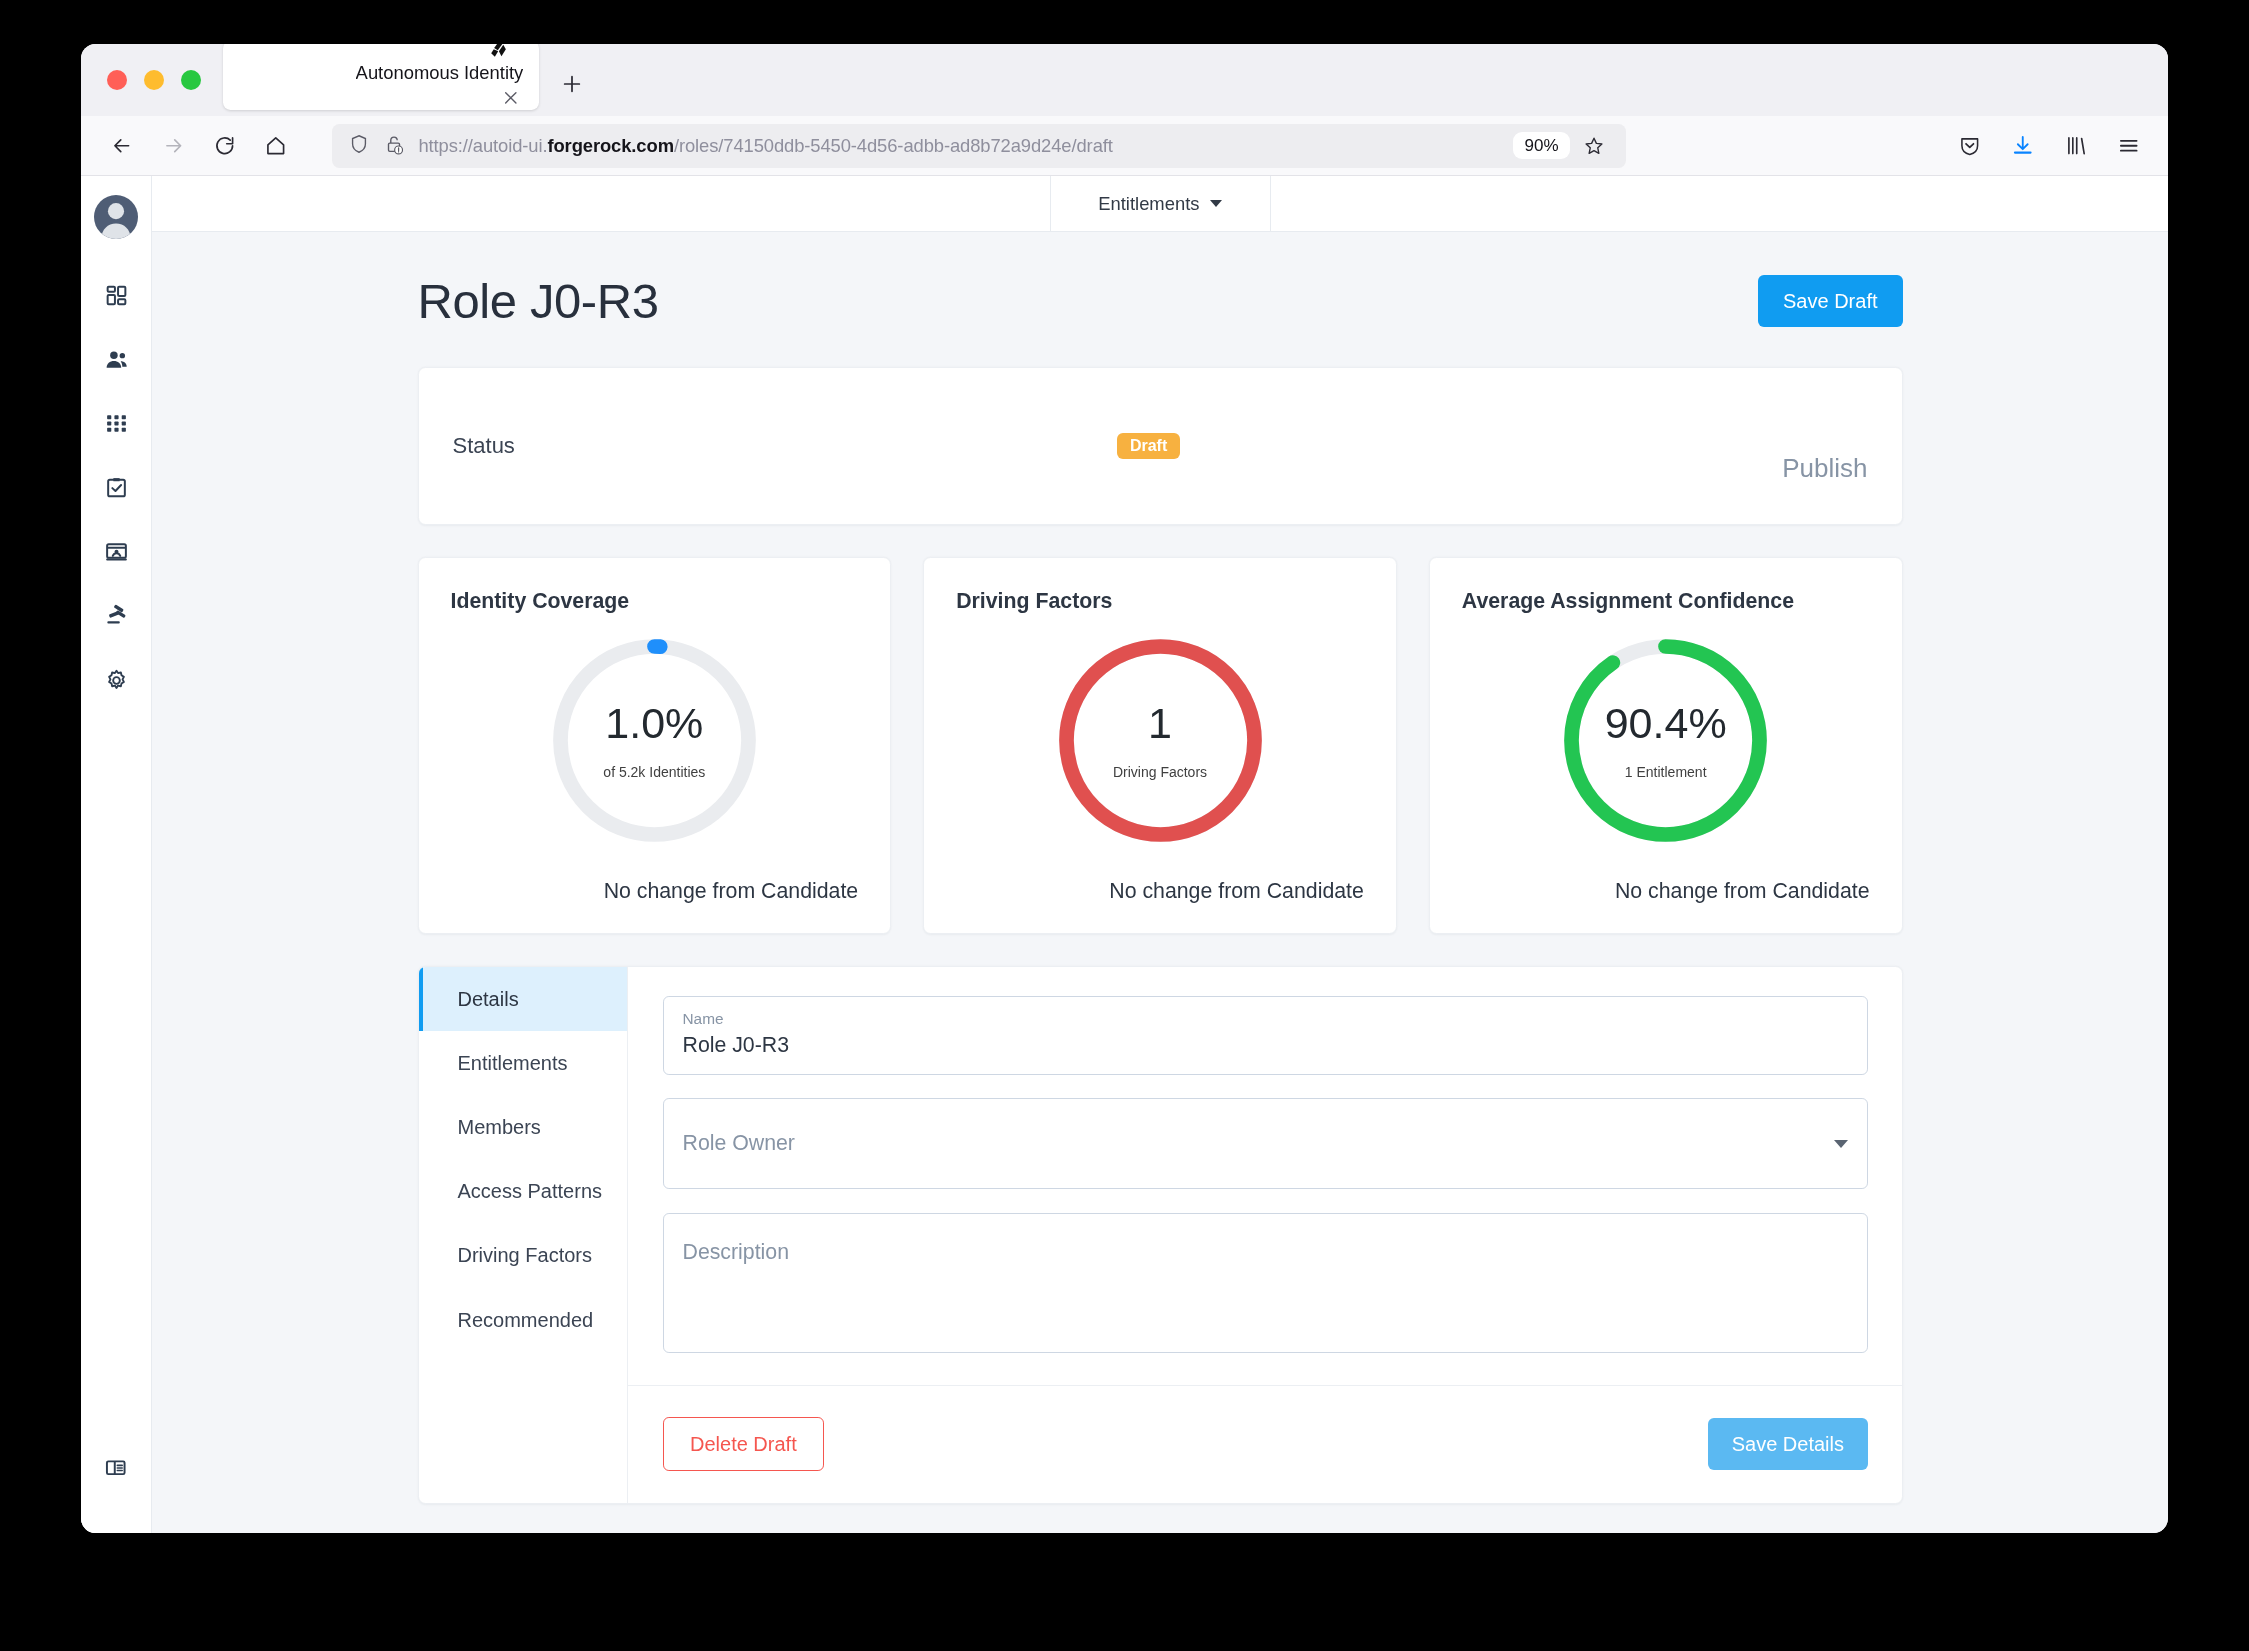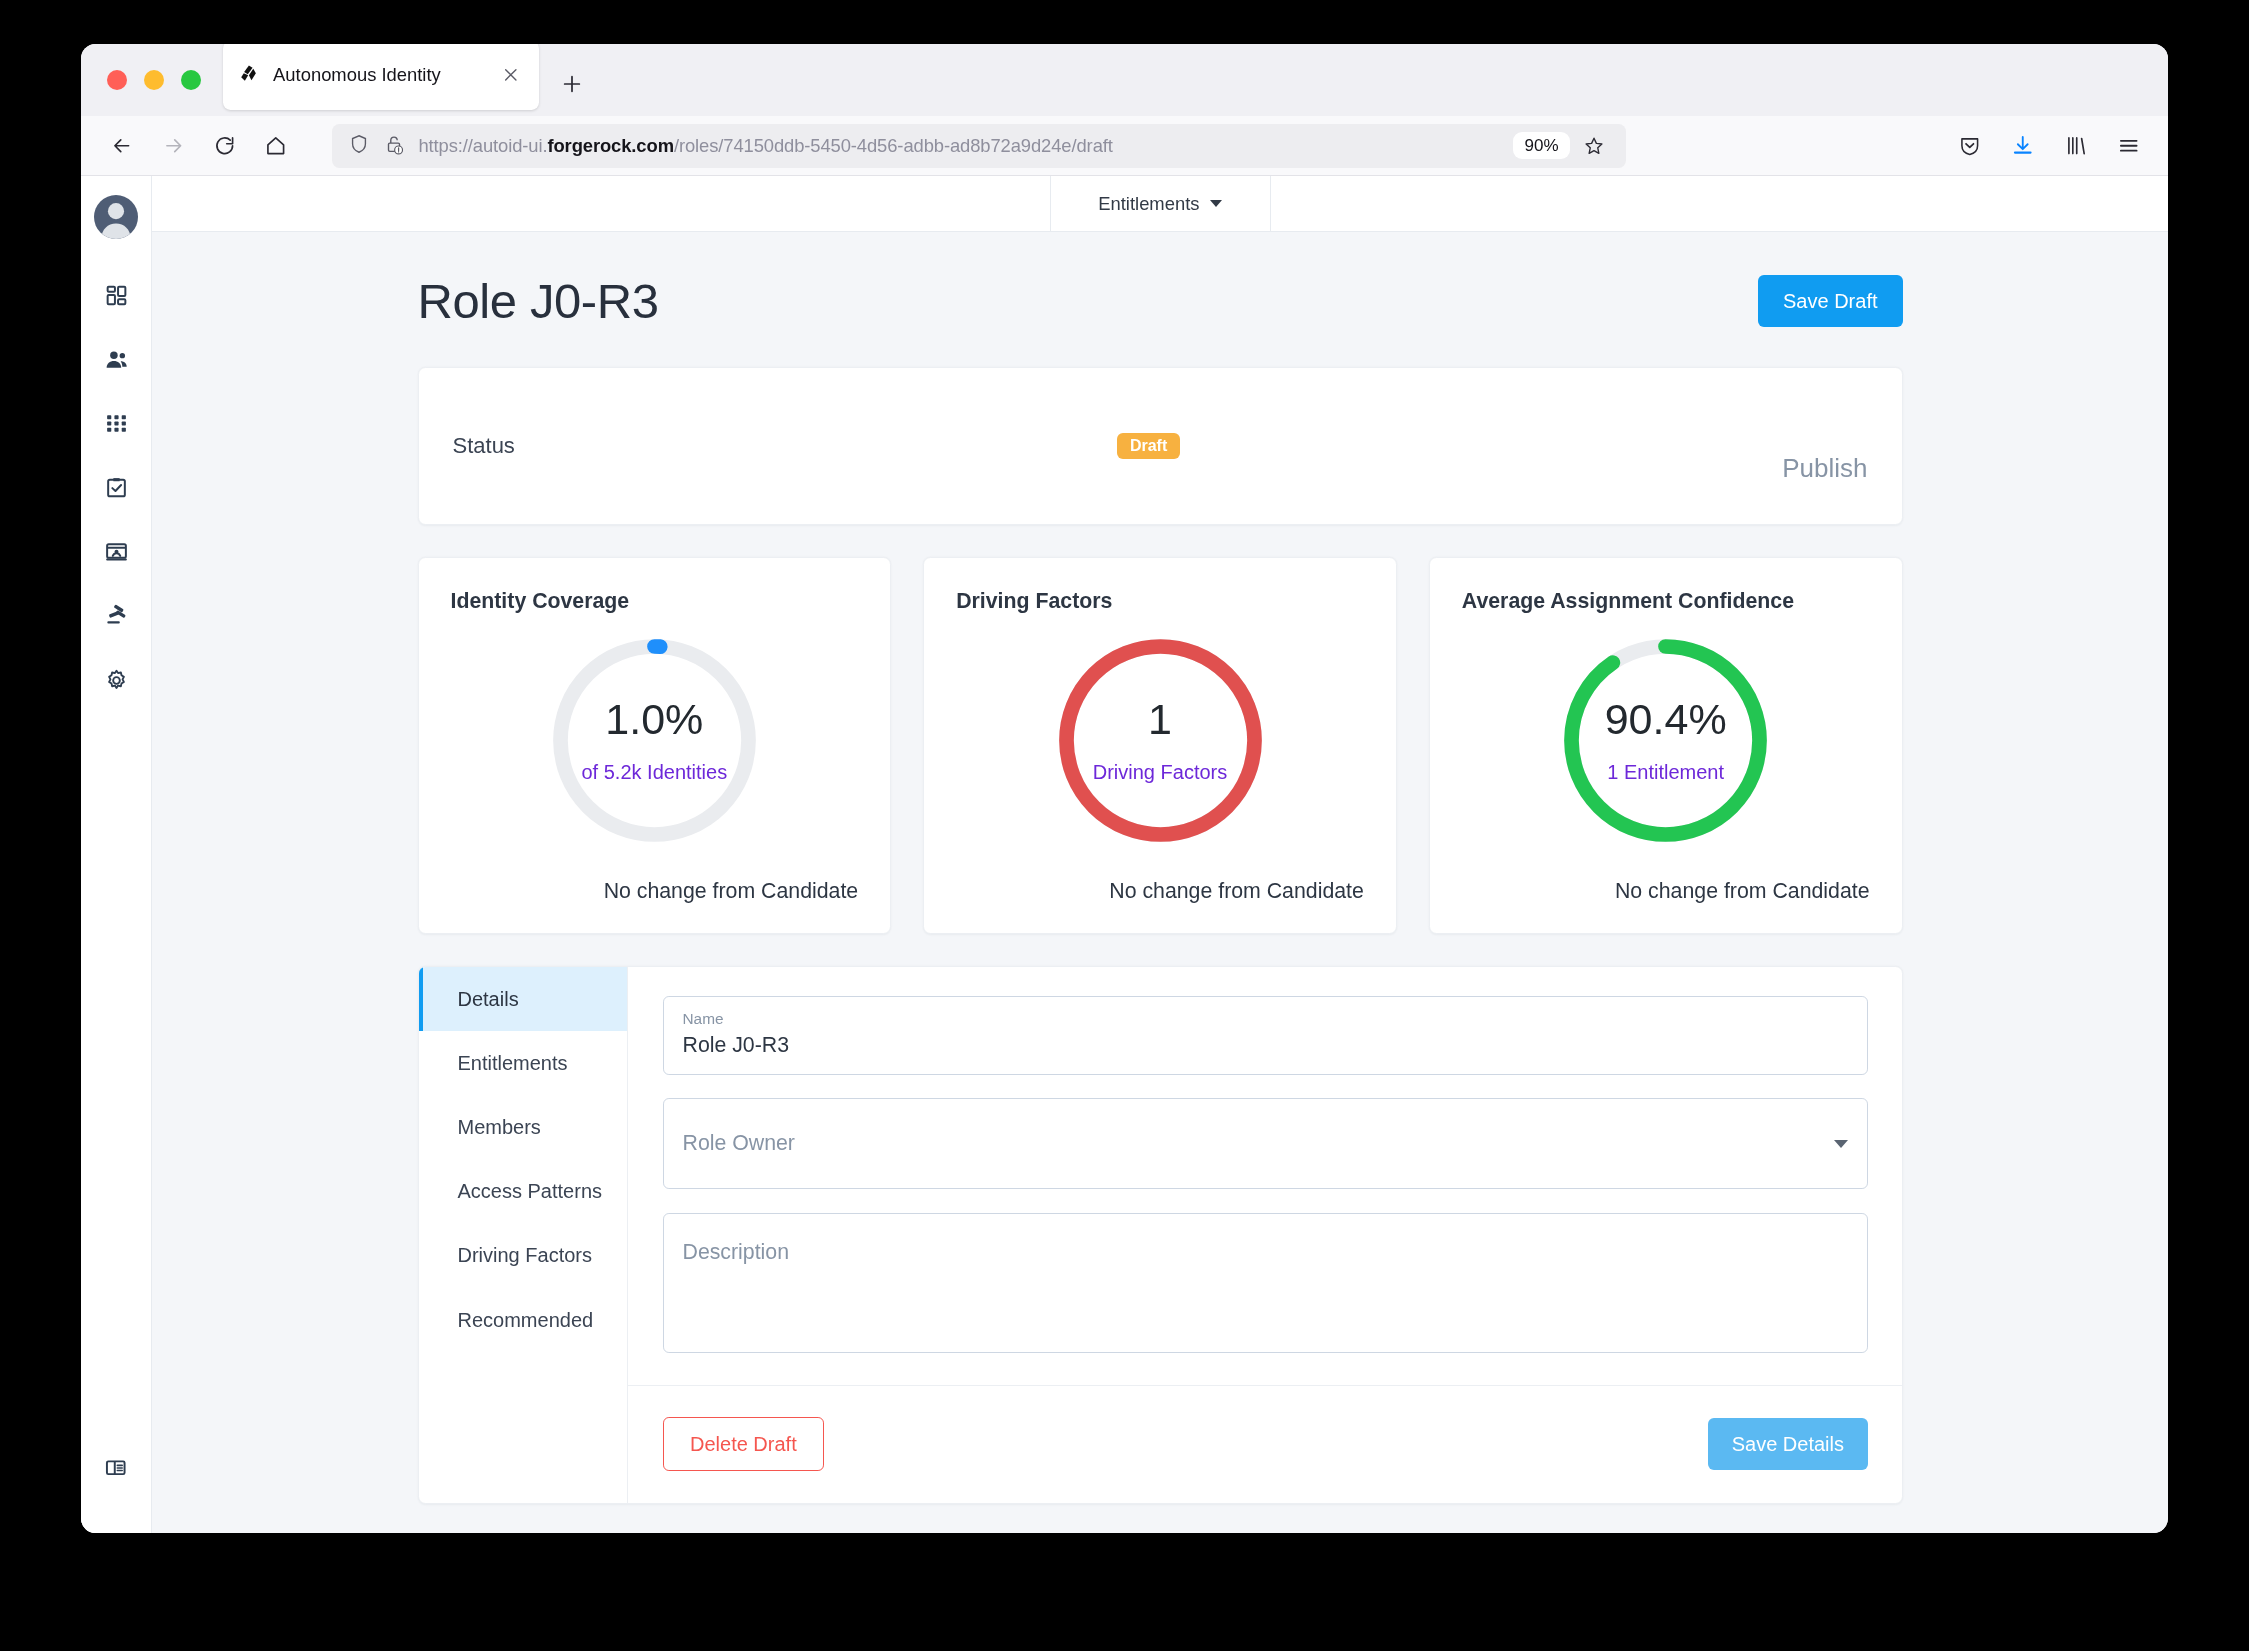--- a/index.html
+++ b/index.html
@@ -37,24 +37,25 @@
   .dot.green  { background: #28c840; }
 
   .tab {
     margin-left: 8.8px;
     margin-bottom: 5.9px;
     height: 70px;
     width: 316px;
     background: #ffffff;
     border-radius: 8.8px 8.8px 7.4px 7.4px;
     display: flex;
-    align-items: center;
+    align-items: flex-end;
     padding: 0 16px;
     box-shadow: 0 0.7px 2.9px rgba(0,0,0,.14);
     position: relative;
+    flex-direction: column;
   }
   .tab-favicon { width: 22px; height: 22px; flex: 0 0 22px; margin-right: 11.8px; }
   .tab-title {
     font-size: 18.4px; color: #15141a; white-space: nowrap;
     overflow: hidden; text-overflow: ellipsis; flex: 1;
   }
   .tab-close {
     width: 25px; height: 25px; flex: 0 0 25px;
     display: flex; align-items: center; justify-content: center;
     color: #5b5b66;
@@ -200,21 +201,21 @@
   .metric { flex: 1; padding: 31px 32px 29px; display: flex; flex-direction: column; }
   .metric-title { font-size: 21.3px; font-weight: 700; color: #2d3643; margin-bottom: 16px; }
   .ring-wrap { display: flex; justify-content: center; align-items: center; height: 221px; position: relative; }
   .ring { position: relative; width: 213px; height: 213px; }
   .ring svg { display: block; transform: rotate(-90deg); }
   .ring-center {
     position: absolute; inset: 0;
     display: flex; flex-direction: column; align-items: center; justify-content: center;
   }
   .ring-value { font-size: 43px; color: #23292f; font-weight: 400; line-height: 1.05; }
-  .ring-sub { font-size: 20px; color: #6d28d9; margin-top: 18px; }
+  .ring-sub { font-size: 14px; color: #404040; margin-top: 18px; }
   .metric-foot { text-align: right; font-size: 21.3px; color: #2d3643; margin-top: 28px; }
 
   
   .panel { display: flex; min-height: 338px; overflow: hidden; }
   .tabs { width: 209px; flex: 0 0 209px; border-right: 0.7px solid #eceff3; padding-top: 0; }
   .tabitem {
     padding: 20.6px 0 20.6px 35px;
     font-size: 20px; color: #3b4453;
     border-left: 4.4px solid transparent;
     cursor: pointer; white-space: nowrap;

